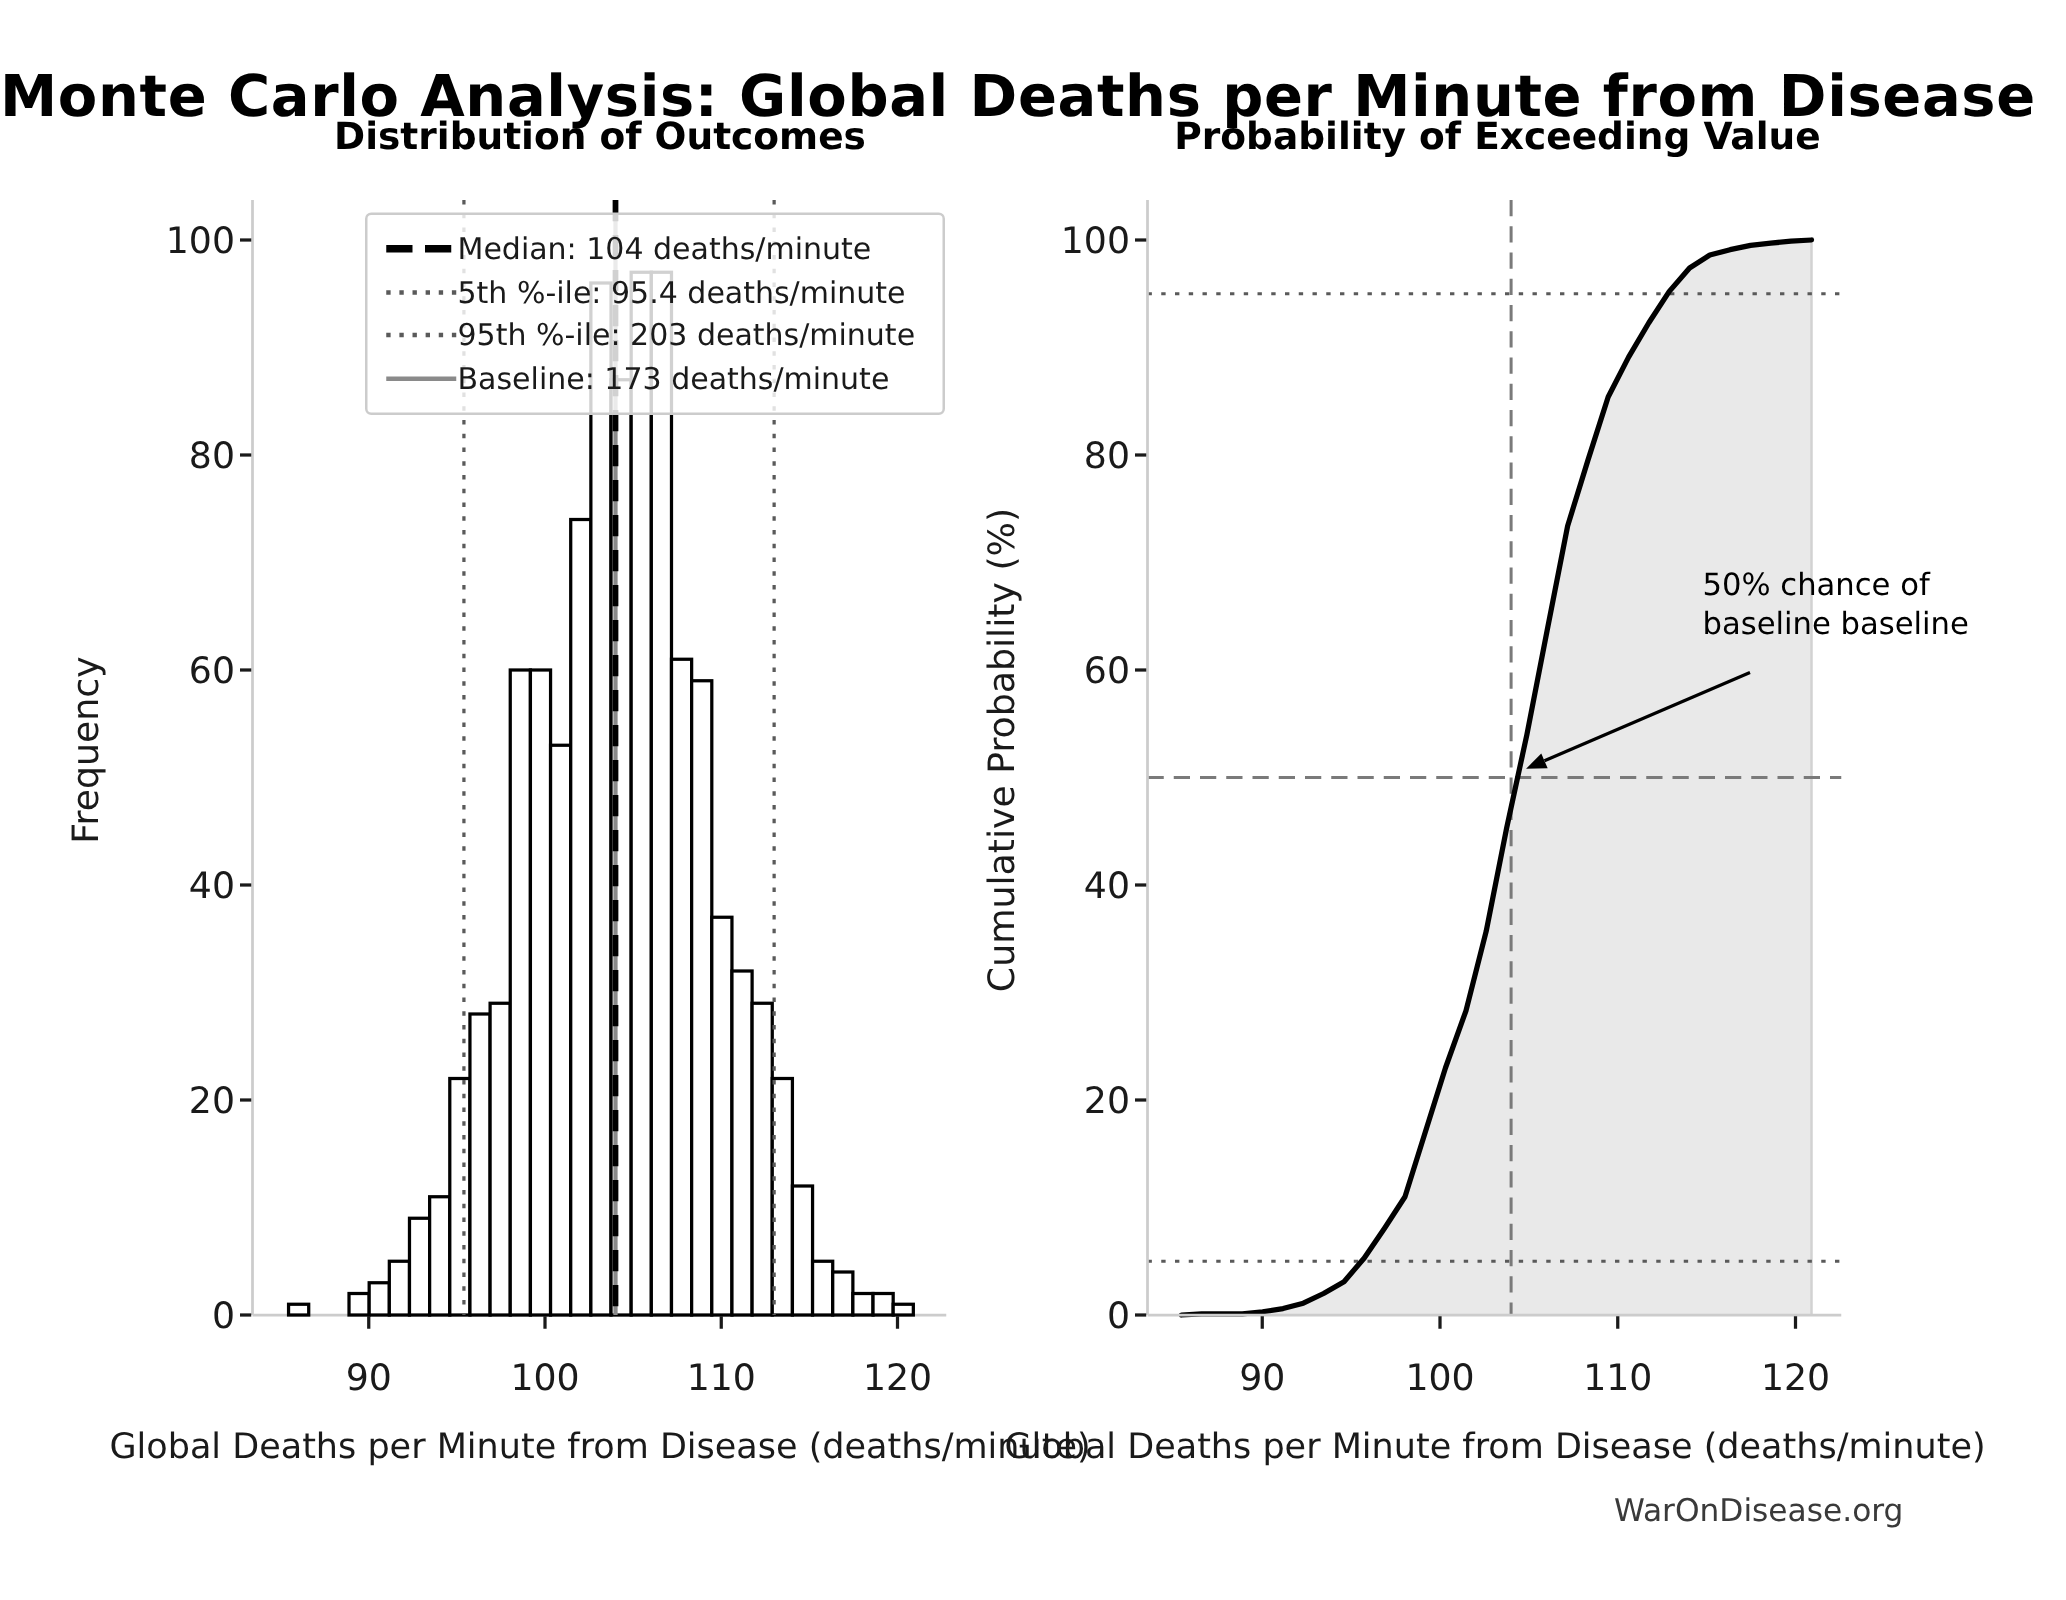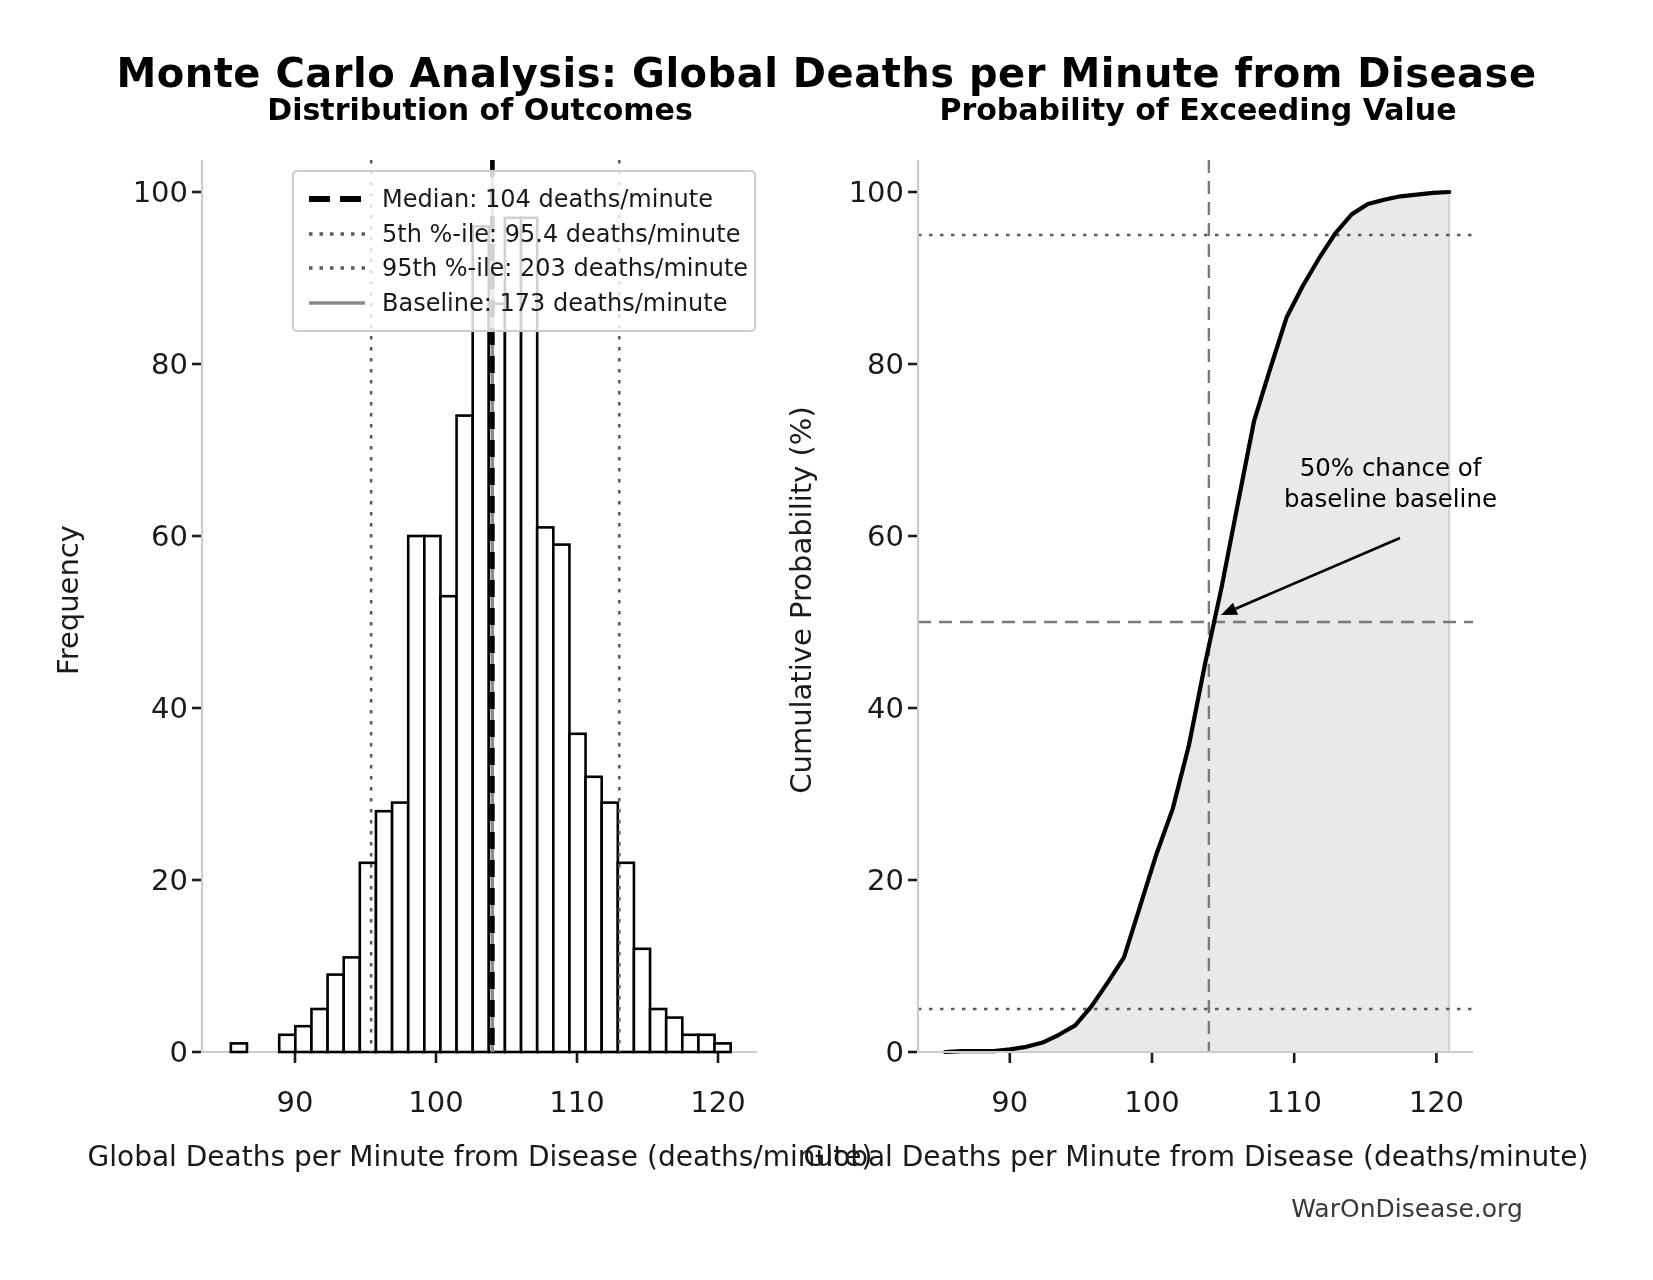--- a/index.html
+++ b/index.html
@@ -1,22 +1,22 @@
 <!DOCTYPE html>
 <html><head>
 <meta charset="utf-8">
 <style>
   html,body{margin:0;padding:0;background:#ffffff;}
   .canvas{
     position:relative;width:1653px;height:1280px;background:#ffffff;overflow:hidden;
     font-family:"DejaVu Sans","Liberation Sans",sans-serif;color:#1a1a1a;
   }
   .main-title{
-    position:absolute;top:50px;left:0;width:1653px;text-align:center;
-    font-size:40px;font-weight:bold;color:#000000;letter-spacing:0.5px;
+    position:absolute;top:50px;left:0;width:1653px;
+    font-size:46px;font-weight:bold;color:#000000;letter-spacing:0.5px;
   }
   .sub-title{
     position:absolute;top:92px;font-size:30px;font-weight:bold;color:#000000;
     transform:translateX(-50%);white-space:nowrap;
   }
   .sub-title.left{left:480px;}
   .sub-title.right{left:1198px;}
   #plot-svg{position:absolute;left:0;top:0;}
   .vlabel{
     position:absolute;transform:translate(-50%,-50%) rotate(-90deg);
@@ -24,26 +24,26 @@
   }
   .xlabel{
     position:absolute;top:1140px;transform:translateX(-50%);
     white-space:nowrap;font-size:28px;color:#1a1a1a;
   }
   .legend{
     position:absolute;left:292px;top:170px;width:464px;box-sizing:border-box;
     background:rgba(255,255,255,0.82);border:2px solid #cccccc;border-radius:5px;
     padding:10px 14px;display:flex;flex-direction:column;justify-content:space-around;height:162px;
   }
-  .legend-row{display:flex;align-items:center;gap:16px;height:36px;}
+  .legend-row{display:flex;align-items:center;height:36px;}
   .legend-sample{flex:0 0 58px;}
   .legend-label{font-size:24px;color:#1a1a1a;white-space:nowrap;}
   .annotation{
-    position:absolute;left:1284px;top:452px;font-size:24.5px;line-height:31px;
-    color:#000000;white-space:nowrap;text-align:center;
+    position:absolute;left:1362px;top:452px;font-size:24.5px;line-height:31px;
+    color:#000000;white-space:nowrap;
   }
   .footer{
     position:absolute;left:1407px;top:1194px;transform:translateX(-50%);
     font-size:25px;color:#3a3a3a;white-space:nowrap;
   }
 </style>
 </head>
 <body>
 
 <div class="canvas">

